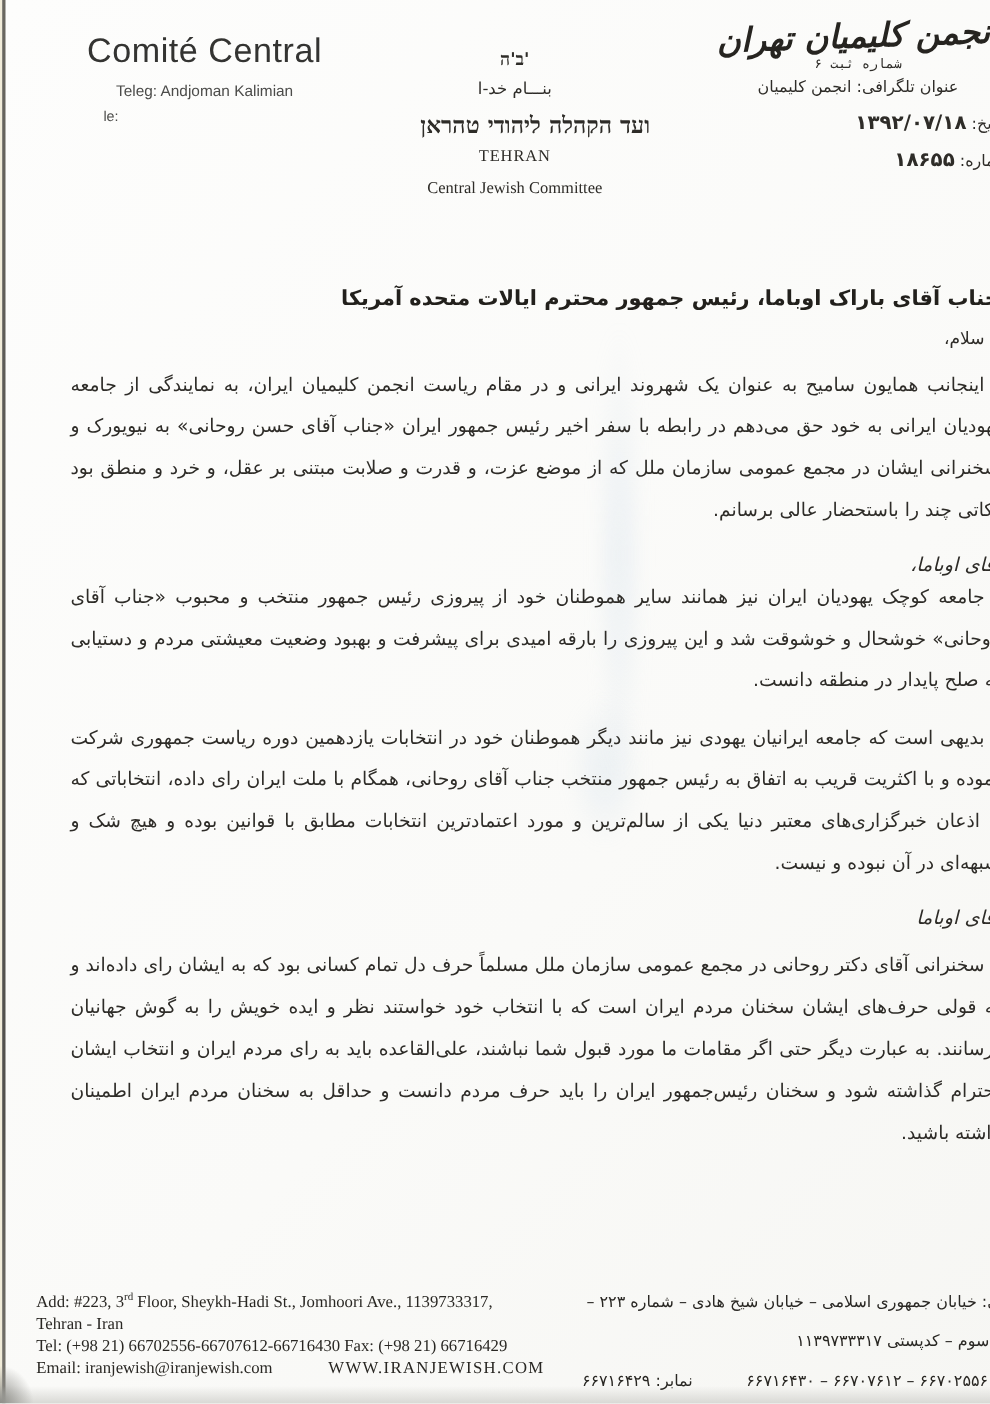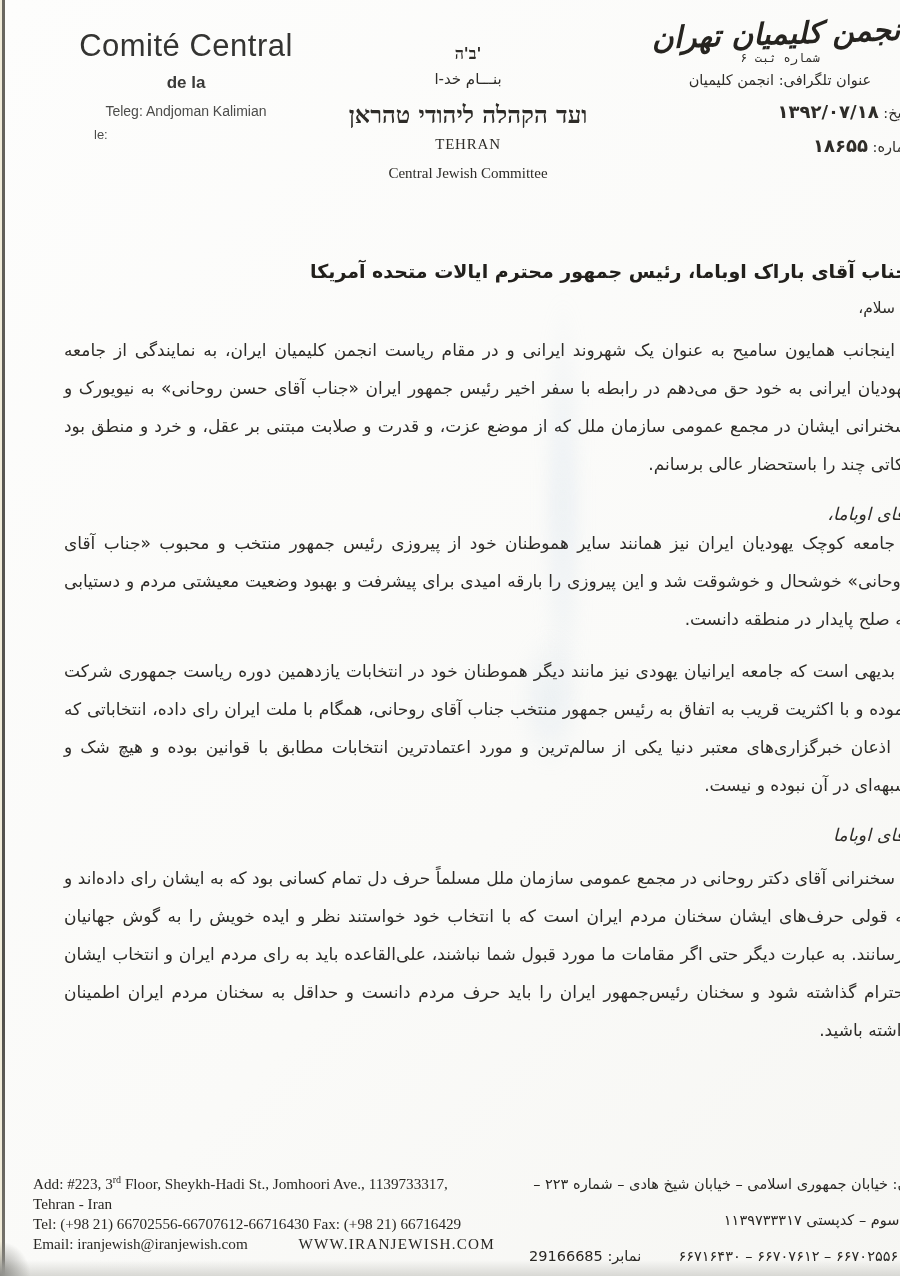--- a/index.html
+++ b/index.html
@@ -28,21 +28,21 @@
     font-family:"Liberation Sans",sans-serif;color:#3a3a38;}
   .hl-title{font-size:31px;font-weight:400;letter-spacing:.5px;color:#343432;}
   .hl-dela{font-size:17px;font-weight:700;margin-top:9px;}
   .hl-org{font-size:15px;margin-top:16px;letter-spacing:.3px;color:#454543;}
   .hl-teleg{font-size:14px;margin-top:10px;color:#4c4c4a;}
   .hl-le{font-size:13px;margin-top:8px;text-align:left;padding-left:64px;color:#4c4c4a;}
 
   .h-center{position:absolute;left:345px;top:44px;width:246px;text-align:center;}
   .hc-bh{font-family:"DejaVu Serif",serif;font-size:16px;font-weight:700;}
   .hc-bes{font-size:15px;margin-top:7px;direction:rtl;}
-  .hc-heb{font-family:"DejaVu Serif",serif;font-size:24px;font-weight:700;margin-top:12px;white-space:nowrap;}
+  .hc-heb{font-family:"DejaVu Serif",serif;font-size:21px;font-weight:700;margin-top:12px;white-space:nowrap;text-align:right;}
   .hc-tehran{font-family:"Liberation Serif",serif;font-size:15px;margin-top:7px;letter-spacing:.8px;}
   .hc-cjc{font-family:"Liberation Serif",serif;font-size:15px;margin-top:12px;}
 
   .h-right{position:absolute;right:16px;top:16px;width:286px;direction:rtl;text-align:center;}
   .hr-org{font-size:30px;font-weight:700;font-style:italic;transform:rotate(-2deg);
     white-space:nowrap;color:#262420;}
   .hr-reg{font-size:12px;font-family:Liberation Mono, monospace;}
   .hr-teleg{font-size:14.5px;margin-top:6px;}
   .hr-line{font-size:14.5px;margin-top:13px;text-align:right;padding-right:6px;}
   .hr-line .num{font-size:18px;font-weight:700;letter-spacing:1px;}
@@ -77,21 +77,20 @@
   <div class="edge-dark"></div>
   <div class="smudge s1"></div>
   <div class="smudge s2"></div>
   <div class="bottom-shade"></div>
   <div class="corner-blot"></div>
 
   <header class="letterhead">
 
     <div class="h-left">
       <div class="hl-title">Comité Central</div>
-      <div class="hl-dela">de la</div>
       <div class="hl-teleg">Teleg: Andjoman Kalimian</div>
       <div class="hl-le">le:</div>
     </div>
 
     <div class="h-center">
       <div class="hc-bh">ב'ה'</div>
       <div class="hc-bes" dir="rtl">بنـــام خد-ا</div>
       <div class="hc-heb" dir="rtl">ועד הקהלה ליהודי טהראן</div>
       <div class="hc-tehran">TEHRAN</div>
       <div class="hc-cjc">Central Jewish Committee</div>
@@ -132,18 +131,18 @@
       <div class="email-row">
         <span>Email: iranjewish@iranjewish.com</span>
         <span class="website">WWW.IRANJEWISH.COM</span>
       </div>
     </div>
     <div class="f-fa">
       <div>نشانی: خیابان جمهوری اسلامی – خیابان شیخ هادی – شماره ۲۲۳ –</div>
       <div>طبقهٔ سوم – کدپستی ۱۱۳۹۷۳۳۳۱۷</div>
       <div class="tel-row">
         <span>تلفن: ۶۶۷۰۲۵۵۶ – ۶۶۷۰۷۶۱۲ – ۶۶۷۱۶۴۳۰</span>
-        <span>نمابر: 29166685</span>
+        <span>نمابر: ۶۶۷۱۶۴۲۹</span>
       </div>
     </div>
   </footer>
 
 </div>
 
 </body></html>

